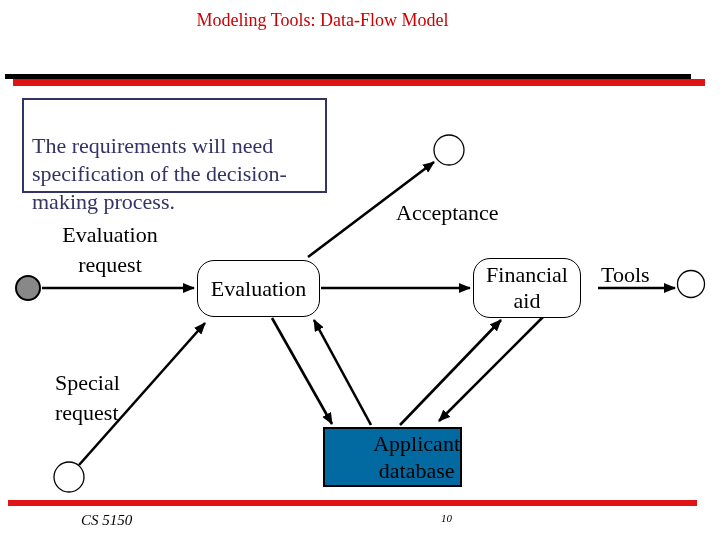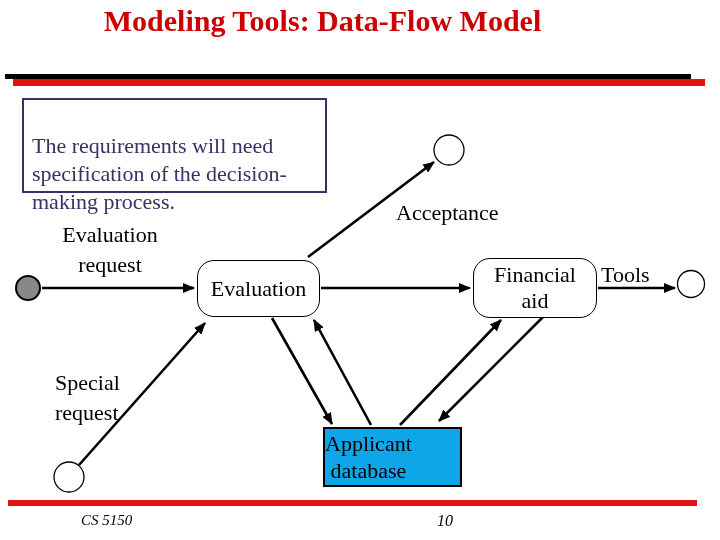--- a/index.html
+++ b/index.html
@@ -3,21 +3,21 @@
 <meta charset="utf-8">
 <style>
   html,body{margin:0;padding:0;background:#ffffff;}
   .slide{
     position:relative;width:720px;height:540px;background:#ffffff;
     overflow:hidden;font-family:"Liberation Serif", serif;
   }
   
   .title{
     position:absolute;left:0;top:5px;width:645px;text-align:center;
-    color:#cc0000;font-weight:bold;font-size:30px;line-height:31px;
+    color:#cc0000;font-weight:normal;font-size:18px;line-height:31px;
   }
   
   .bar{position:absolute;}
   .bar-black{left:5px;top:74px;width:686px;height:5px;background:#000000;}
   .bar-red{left:13px;top:79px;width:692px;height:7px;background:#e01414;}
   
   .note-box{
     position:absolute;left:22px;top:98px;width:305px;height:95px;
     border:2px solid #333366;box-sizing:border-box;background:#ffffff;
     color:#333366;font-size:22px;line-height:28px;padding:4px 0 0 8px;
@@ -31,34 +31,34 @@
   .lbl-offer{left:601px;top:260px;}
   .lbl-special-request{left:55px;top:368px;}
   
   .process-box{
     position:absolute;background:#ffffff;border:1.5px solid #000000;
     border-radius:17px;box-sizing:border-box;display:flex;
     align-items:center;justify-content:center;text-align:center;
     font-size:22px;line-height:26px;color:#000;white-space:pre-line;
   }
   .box-evaluation{left:197px;top:260px;width:123px;height:57px;}
-  .box-financial{left:473px;top:258px;width:124px;height:60px;border-radius:17px;}
+  .box-financial{left:473px;top:258px;width:108px;height:60px;border-radius:17px;}
   
   .store-box{
     position:absolute;left:323px;top:427px;width:139px;height:60px;
-    background:#0ea5e9;border:2px solid #000000;box-sizing:border-box;
-    display:flex;align-items:center;justify-content:flex-start;text-align:center;
+    background:#0369a1;border:2px solid #000000;box-sizing:border-box;
+    display:flex;align-items:center;justify-content:flex-end;text-align:center;
     font-size:22px;line-height:27px;color:#000;white-space:pre-line;
   }
   
   .overlay{position:absolute;left:0;top:0;width:720px;height:540px;}
   
   .footer-bar{position:absolute;left:8px;top:500px;width:689px;height:6px;background:#e01414;}
   .footer-course{position:absolute;left:33px;top:512px;font-style:italic;font-size:15px;color:#000;margin-left:48px;}
-  .footer-page{position:absolute;left:425px;top:512px;width:40px;text-align:center;font-style:italic;font-size:16px;color:#000;}
+  .footer-page{position:absolute;left:412px;top:512px;width:40px;text-align:right;font-style:italic;font-size:11px;color:#000;}
 </style>
 </head>
 <body>
 
 <div class="slide">
 
   <div class="title">
     <div>Modeling Tools: Data-Flow Model</div>
   </div>
 

